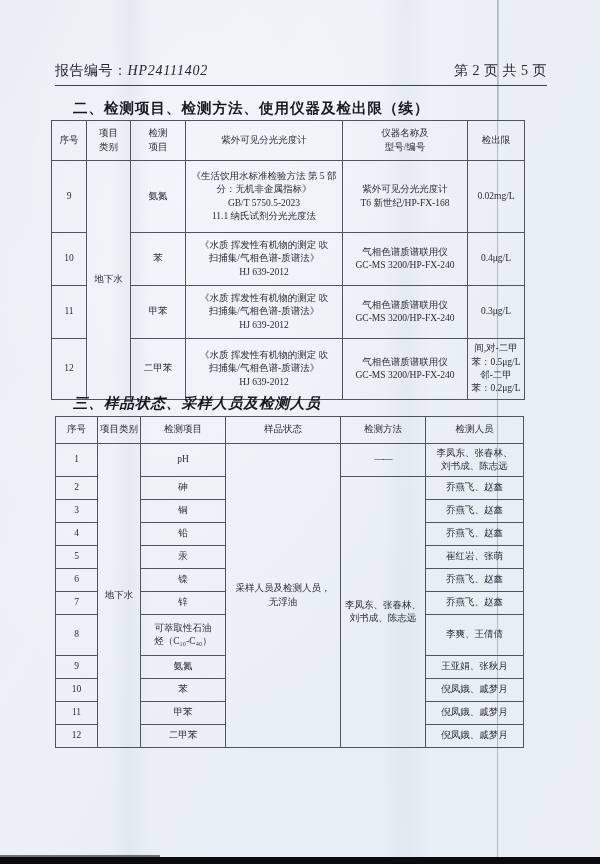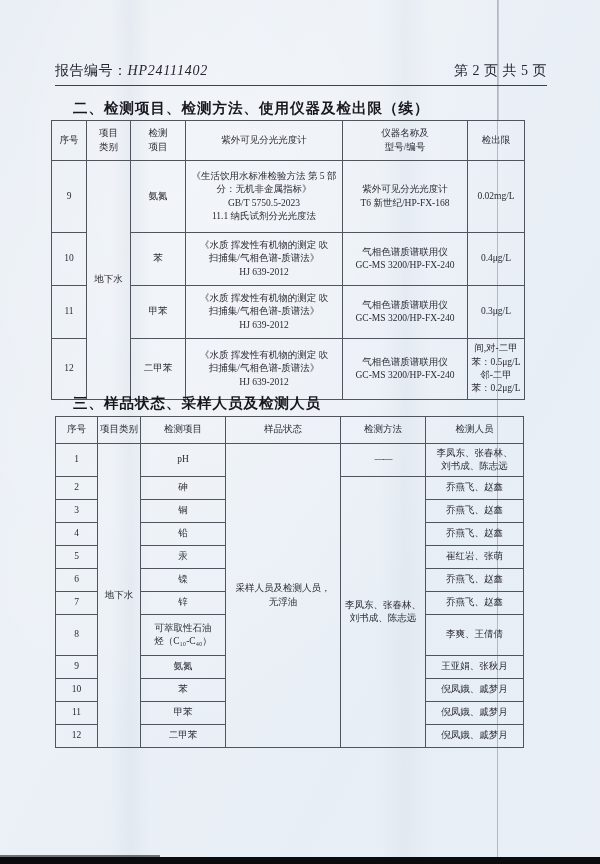--- a/index.html
+++ b/index.html
@@ -23,21 +23,21 @@
 
   .header{
     position:absolute;top:62px;left:55px;width:492px;
     display:flex;justify-content:space-between;align-items:flex-end;
     border-bottom:1.4px solid #3d434d;padding-bottom:5px;
     font-size:14px;letter-spacing:0.5px;
   }
   .report-no-val{font-style:italic;letter-spacing:0.8px;}
   .sec-title{position:absolute;left:69px;margin:4px;font-size:14.5px;font-weight:bold;color:#17171d;letter-spacing:1px;text-align:center;}
   #sec2-title{top:95px;}
-  #sec3-title{top:390px;}
+  #sec3-title{top:390px;font-style:italic;}
 
   table{position:absolute;border-collapse:collapse;table-layout:fixed;padding-left:24px;}
   td,th{
     border:1px solid #4f545d;text-align:center;vertical-align:middle;
     font-weight:normal;padding:1px 2px;font-size:9.5px;line-height:1.4;color:#2a2a33;
     overflow:hidden;
   }
   .pre{white-space:pre-line;}
   .t1{top:120px;left:51px;width:473px;}
   .t2{top:416px;left:55px;width:468px;}

